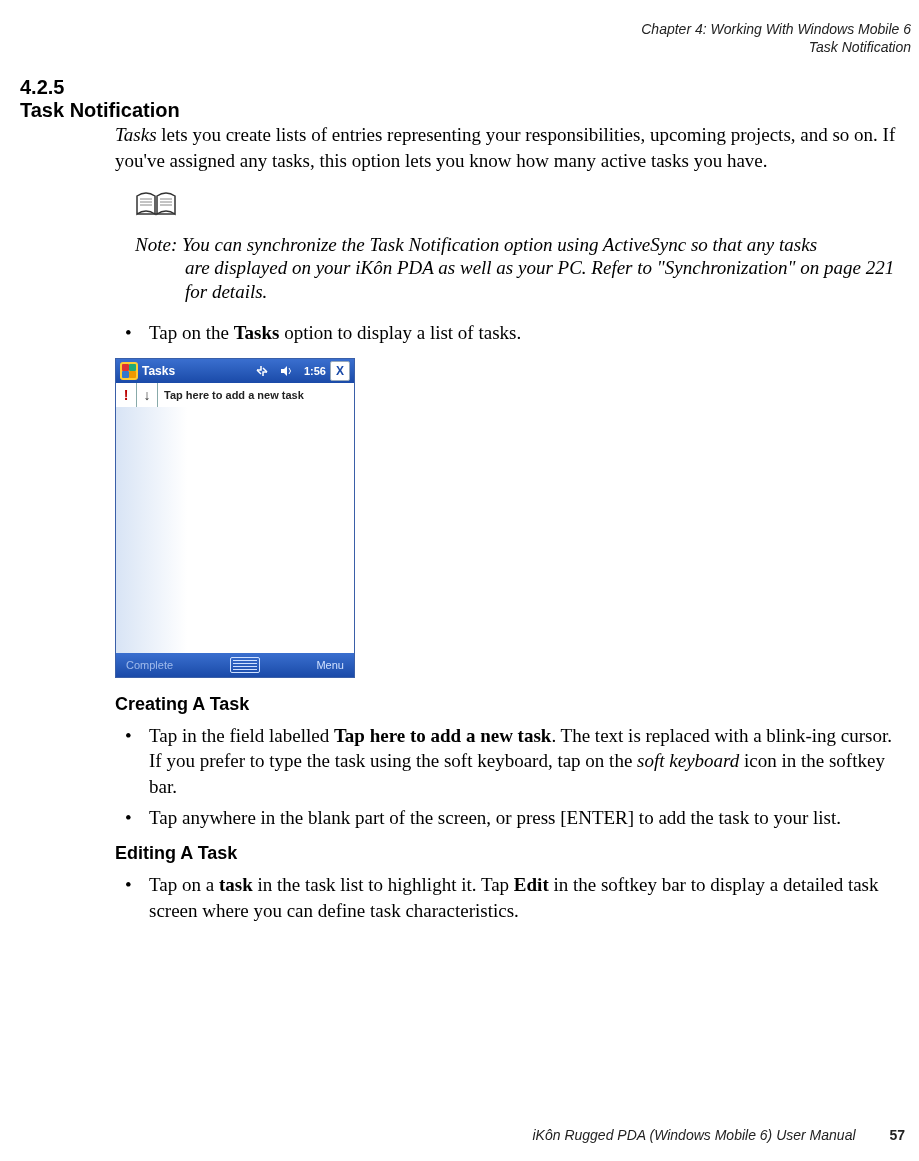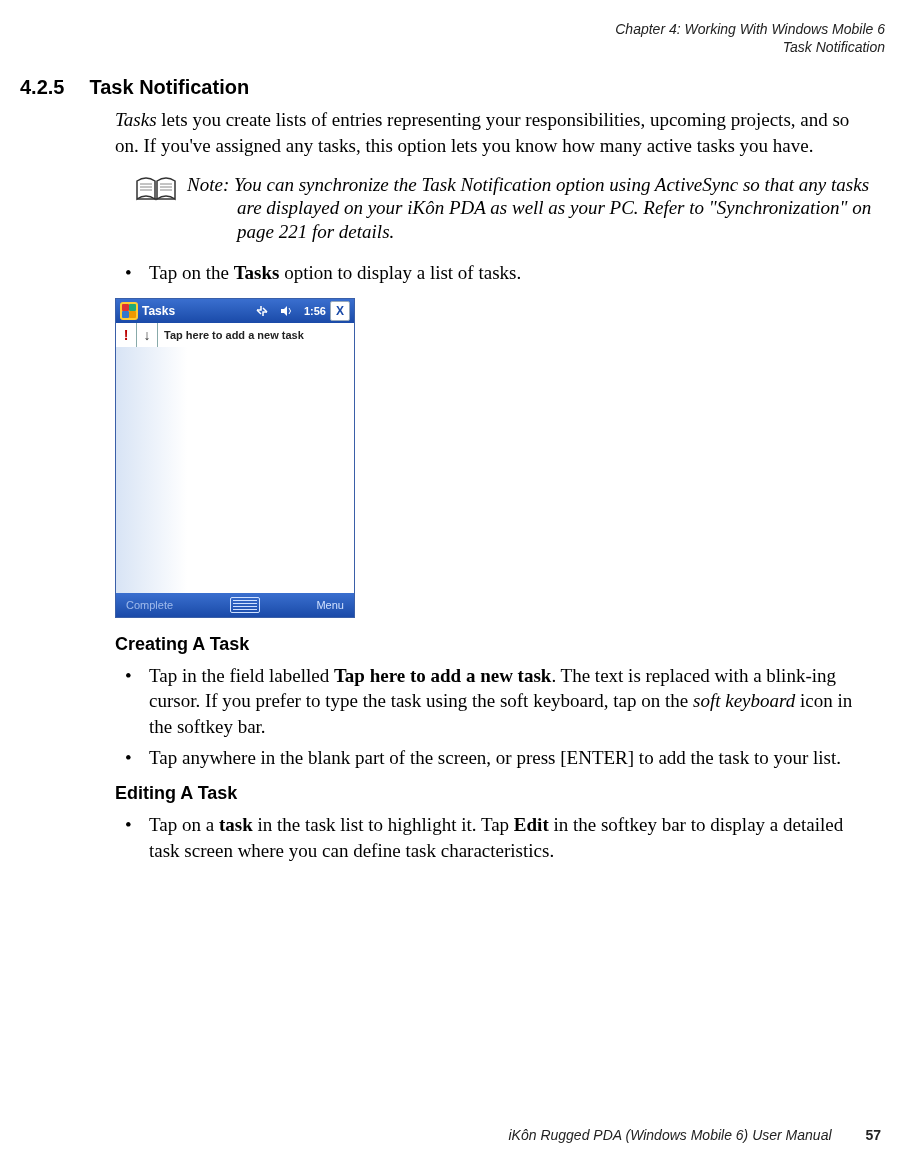--- a/index.html
+++ b/index.html
@@ -7,39 +7,38 @@
     padding: 0;
     width: 919px;
     height: 1161px;
     font-family: "Times New Roman", Times, serif;
     font-size: 19px;
     color: #000;
     position: relative;
     box-sizing: border-box;
   }
   .page {
-    padding: 20px 34px 50px 20px;
+    padding: 20px 8px 50px 20px;
     box-sizing: border-box;
     height: 100%;
     position: relative;
   }
   .header-right {
     text-align: right;
     font-family: "Trebuchet MS", "Segoe UI", Verdana, sans-serif;
     font-style: italic;
     font-size: 14px;
     color: #222;
     line-height: 1.3;
     margin-bottom: 20px;
   }
   .sec-row {
     display: flex;
     align-items: baseline;
-    gap: 25px;
-    margin-bottom: 8px;
+    flex-direction: column;
   }
   .sec-num {
     font-family: "Trebuchet MS", "Segoe UI", Verdana, sans-serif;
     font-weight: bold;
     font-size: 20px;
   }
   .sec-title {
     font-family: "Trebuchet MS", "Segoe UI", Verdana, sans-serif;
     font-weight: bold;
     font-size: 20px;
@@ -54,20 +53,21 @@
   }
   .ital { font-style: italic; }
   .bold { font-weight: bold; }
   .note-block {
     display: flex;
     align-items: flex-start;
     gap: 10px;
     margin-left: 20px;
     margin-top: 14px;
     margin-bottom: 16px;
+    flex-direction: column;
   }
   .book-icon {
     flex: 0 0 auto;
     margin-top: 2px;
   }
   .note-text {
     font-style: italic;
     line-height: 1.25;
   }
   .note-indent { padding-left: 50px; display: block;}
@@ -209,21 +209,21 @@
     border-radius: 2px;
     position: relative;
   }
   .ss-soft-center::before {
     content: ""; position: absolute; inset: 2px;
     background: repeating-linear-gradient(to bottom, #cfe0ff 0 1px, transparent 1px 3px);
   }
   .footer {
     position: absolute;
     bottom: 18px;
-    right: 38px;
+    right: 14px;
     font-family: "Trebuchet MS", "Segoe UI", Verdana, sans-serif;
     font-style: italic;
     font-size: 14px;
     color: #222;
   }
   .footer .pg {
     font-style: normal;
     font-weight: bold;
     margin-left: 30px;
   }

